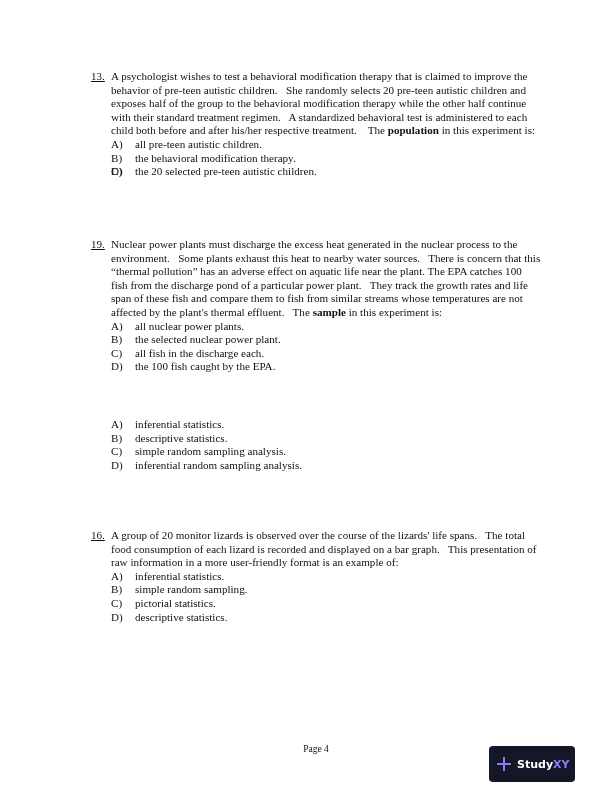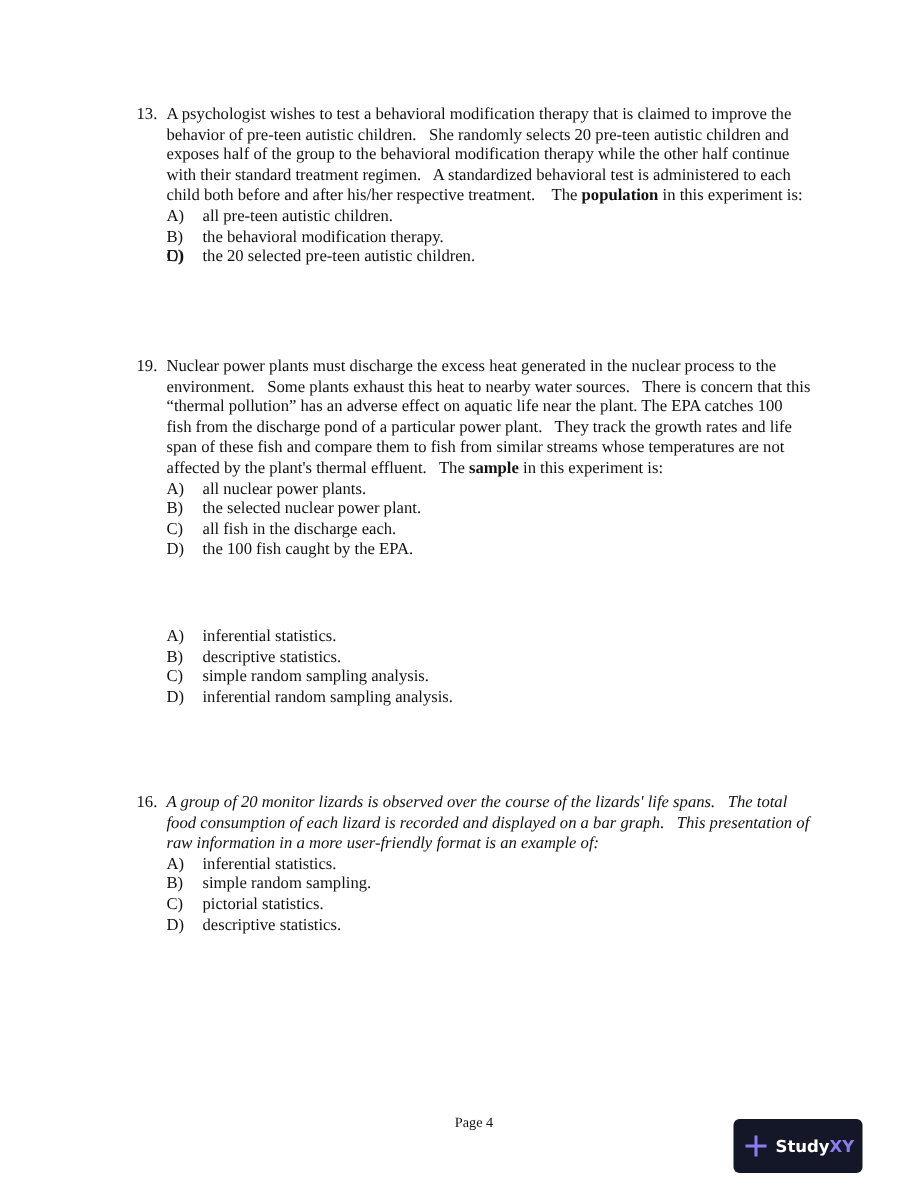--- a/index.html
+++ b/index.html
@@ -1,20 +1,20 @@
 <!DOCTYPE html>
 <html><head>
 <meta charset="utf-8">
 <style>
   html, body { margin: 0; padding: 0; background: #ffffff; }
   body { width: 612px; height: 792px; position: relative; overflow: hidden;
          font-family: "Liberation Serif", "DejaVu Serif", serif; color: #111; }
   .q { position: absolute; left: 91px; width: 450px; font-size: 11.1px; line-height: 13.6px; }
   .q .stem { position: relative; padding-left: 20px; }
-  .q .num { position: absolute; left: 0; top: 0; }
+  .q .num { position: absolute; left: 0; top: 0; text-decoration: underline; }
   .q .opt { position: relative; padding-left: 44px; }
   .q .opt .letter { position: absolute; left: 20px; top: 0; }
   b { font-weight: bold; }
   .footer { position: absolute; left: 0; width: 612px; top: 744px; text-align: center; font-size: 9.5px; margin-left: 10px; }
   .badge { position: absolute; left: 489px; top: 746px; width: 86px; height: 36px;
            background: #141728; border-radius: 4px; display: flex; align-items: center;
            font-family: "DejaVu Sans", sans-serif; font-weight: bold; font-size: 11px; color: #fff; }
   .badge .plus { width: 16px; height: 16px; margin: 0 5px 0 7px; position: relative; }
   .badge .plus::before, .badge .plus::after { content: ""; position: absolute; background: #8b7cf0; }
   .badge .plus::before { left: 7px; top: 1px; width: 2px; height: 14px; }
@@ -49,21 +49,21 @@
 <div class="q" style="top:418px;">
   <div class="opt"><span class="letter">A)</span><span>inferential statistics.</span></div>
   <div class="opt"><span class="letter">B)</span><span>descriptive statistics.</span></div>
   <div class="opt"><span class="letter">C)</span><span>simple random sampling analysis.</span></div>
   <div class="opt"><span class="letter">D)</span><span>inferential random sampling analysis.</span></div>
 </div>
 
 <div class="q" style="top:529px;">
   <div class="stem">
     <span class="num">16.</span>
-    <span style="white-space:pre-wrap;font-style:italic;">A group of 20 monitor lizards is observed over the course of the lizards' life spans.   The total food consumption of each lizard is recorded and displayed on a bar graph.   This presentation of raw information in a more user-friendly format is an example of:</span>
+    <span style="white-space:pre-wrap;">A group of 20 monitor lizards is observed over the course of the lizards' life spans.   The total food consumption of each lizard is recorded and displayed on a bar graph.   This presentation of raw information in a more user-friendly format is an example of:</span>
   </div>
   <div class="opt"><span class="letter">A)</span><span>inferential statistics.</span></div>
   <div class="opt"><span class="letter">B)</span><span>simple random sampling.</span></div>
   <div class="opt"><span class="letter">C)</span><span>pictorial statistics.</span></div>
   <div class="opt"><span class="letter">D)</span><span>descriptive statistics.</span></div>
 </div>
 
 <div class="footer">Page 4</div>
 
 <div class="badge">

